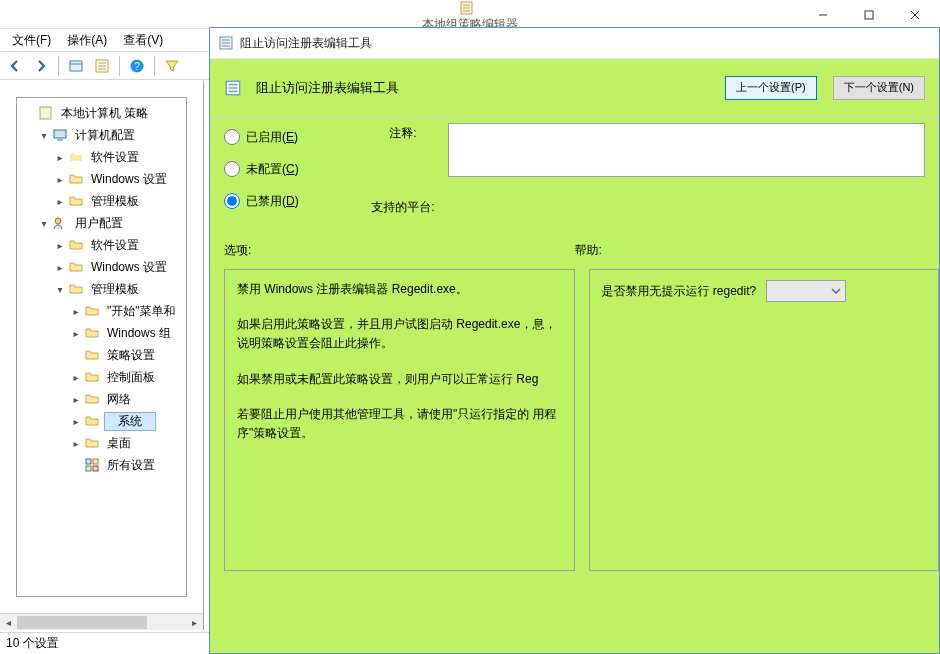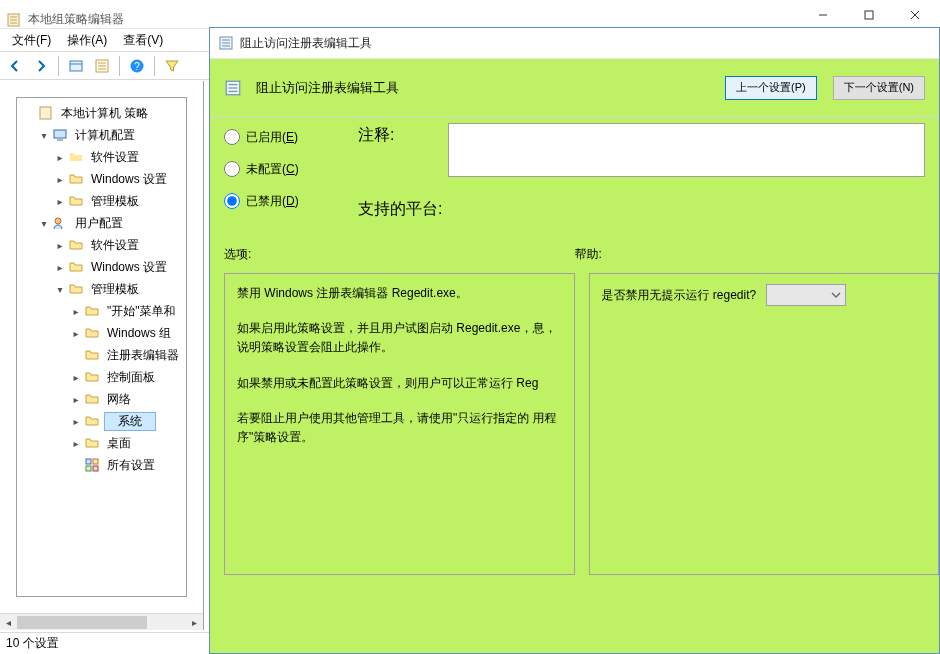--- a/index.html
+++ b/index.html
@@ -1,19 +1,19 @@
 <!DOCTYPE html>
 <html><head>
   <meta charset="utf-8">
   <style>
     * { margin: 0; padding: 0; box-sizing: border-box; font-family: "Microsoft YaHei", "Segoe UI", Tahoma, sans-serif; }
     body { font-size: 12px; background: #fff; overflow: hidden; width: 940px; height: 654px; position: relative; }
 
     
-    .app-titlebar { height: 29px; display: flex; align-items: flex-end; padding: 0 6px; border-bottom: 1px solid #e5e5e5; background:#fff; }
+    .app-titlebar { height: 29px; display: flex; align-items: center; padding: 0 6px; border-bottom: 1px solid #e5e5e5; background:#fff;flex-direction:column; }
     .app-titlebar .title-icon { width:16px; height:16px; margin-right:6px; }
     .app-titlebar .title-text { color:#555; font-size:12px; }
 
     .menubar { height:23px; display:flex; align-items:center; padding:0 4px; font-size:12px; border-bottom:1px solid #d9d9d9; }
     .menubar-item { padding:3px 8px; color:#000; cursor:default; }
 
     .toolbar { height:28px; display:flex; align-items:center; padding:2px 3px; border-bottom:1px solid #d9d9d9; gap:2px; }
     .tb-btn { width:24px; height:24px; display:flex; align-items:center; justify-content:center; border:1px solid transparent; }
     .tb-sep { width:1px; height:20px; background:#c0c0c0; margin:0 3px; }
 
@@ -53,21 +53,21 @@
     .dlg-body { position:absolute; top:89px; left:0; right:0; bottom:0; }
 
     .cfg-top { display:flex; padding:6px 14px 0; }
     .radios { width:130px; display:flex; flex-direction:column; gap:12px; padding-top:4px; }
     .radio-row { display:flex; align-items:center; height:20px; }
     .radio-row input[type=radio] { width:16px; height:16px; margin-right:6px; }
     .radio-row .u { text-decoration: underline; }
 
     .right-col { flex:1; padding-left:4px; }
     .field-row { display:flex; align-items:flex-start; margin-bottom:20px; }
-    .field-label { width:90px; text-align:left; padding-top:2px; font-size:16px; }
+    .field-label { width:90px; text-align:center; padding-top:2px; font-size:12px; }
     .field-input { flex:1; }
     .textbox { height:54px; border:1px solid #a0a0a0; background:#fff; width:100%; }
     .readonly-box { border:1px solid #a0a0a0; background:#fff; padding:6px 8px; height:40px; width:100%; font-size:12px; color:#222; }
 
     .cols-header { display:flex; padding:6px 14px 4px; font-size:12px; }
     .cols-header .col { flex:1; }
     .cols-body { display:flex; padding:0 0 0 0; height:calc(100% - 228px); }
     .col-box { flex:1; border:1px solid #a0a0a0; margin:6px 0 0 14px; padding:10px 12px; overflow:hidden; }
     .col-box.last { margin-right:0; }
     .opt-row { display:flex; align-items:center; gap:10px; }
@@ -258,21 +258,21 @@
           <span class="ticon"><svg width="16" height="16" viewBox="0 0 16 16">
               <path d="M2 4h4l1 2h7v6H2z" fill="#ffe79e" stroke="#c9a44a"></path>
             </svg></span>
           <span class="tlabel">Windows 组</span>
         </div>
       <div class="tnode i4">
           <span class="twisty none"></span>
           <span class="ticon"><svg width="16" height="16" viewBox="0 0 16 16">
               <path d="M2 4h4l1 2h7v6H2z" fill="#ffe79e" stroke="#c9a44a"></path>
             </svg></span>
-          <span class="tlabel">注册表编辑器</span>
+          <span class="tlabel">策略设置</span>
         </div>
       <div class="tnode i4">
           <span class="twisty">
             <span class="chev">▸</span>
           </span>
           <span class="ticon"><svg width="16" height="16" viewBox="0 0 16 16">
               <path d="M2 4h4l1 2h7v6H2z" fill="#ffe79e" stroke="#c9a44a"></path>
             </svg></span>
           <span class="tlabel">控制面板</span>
         </div>

